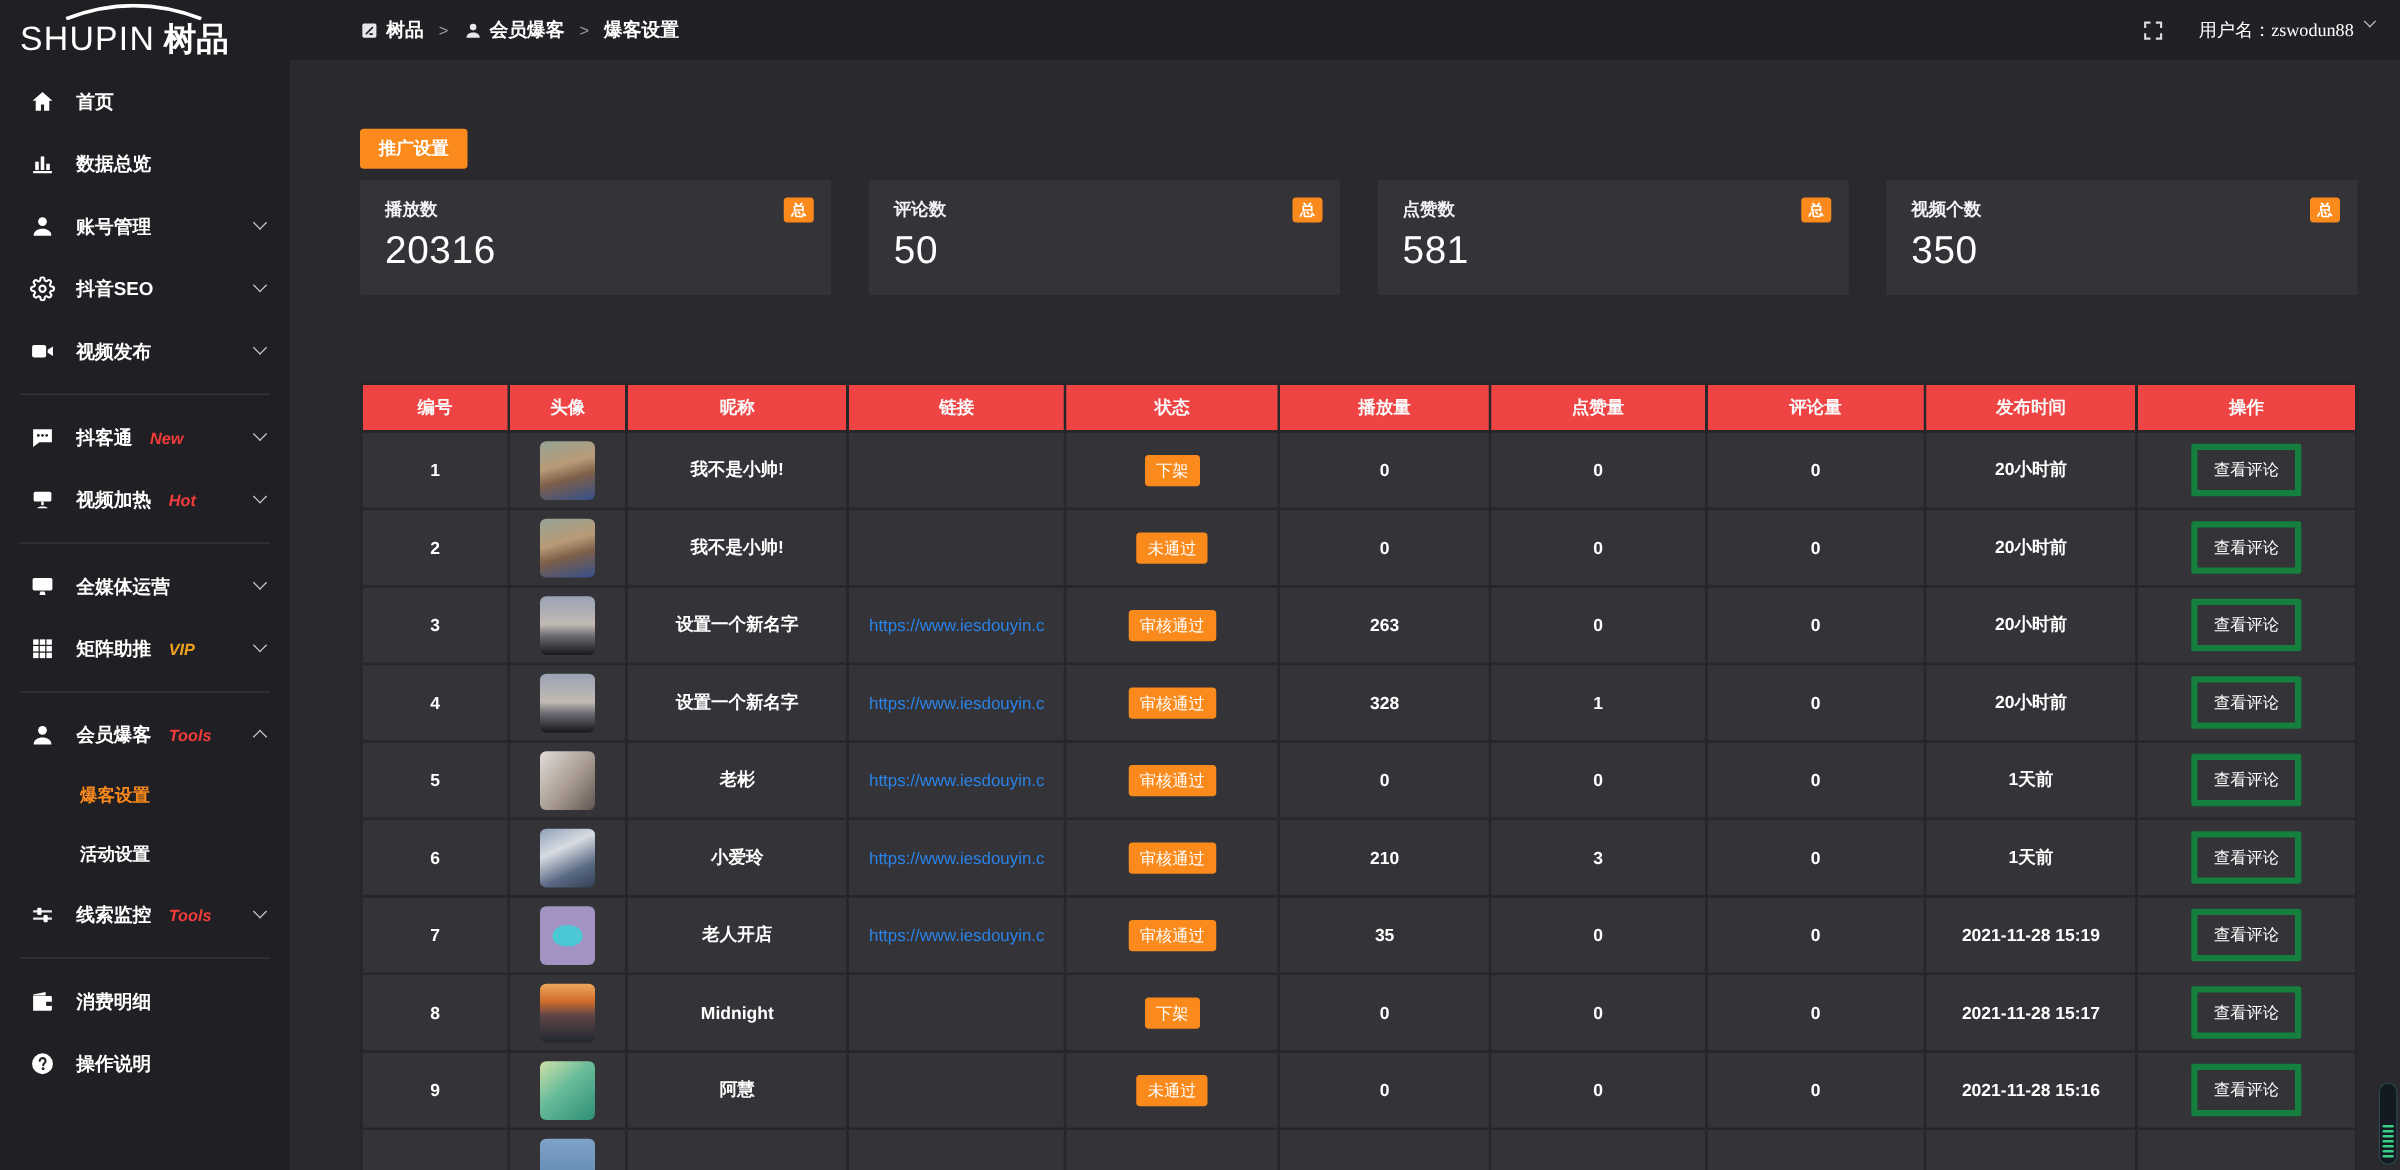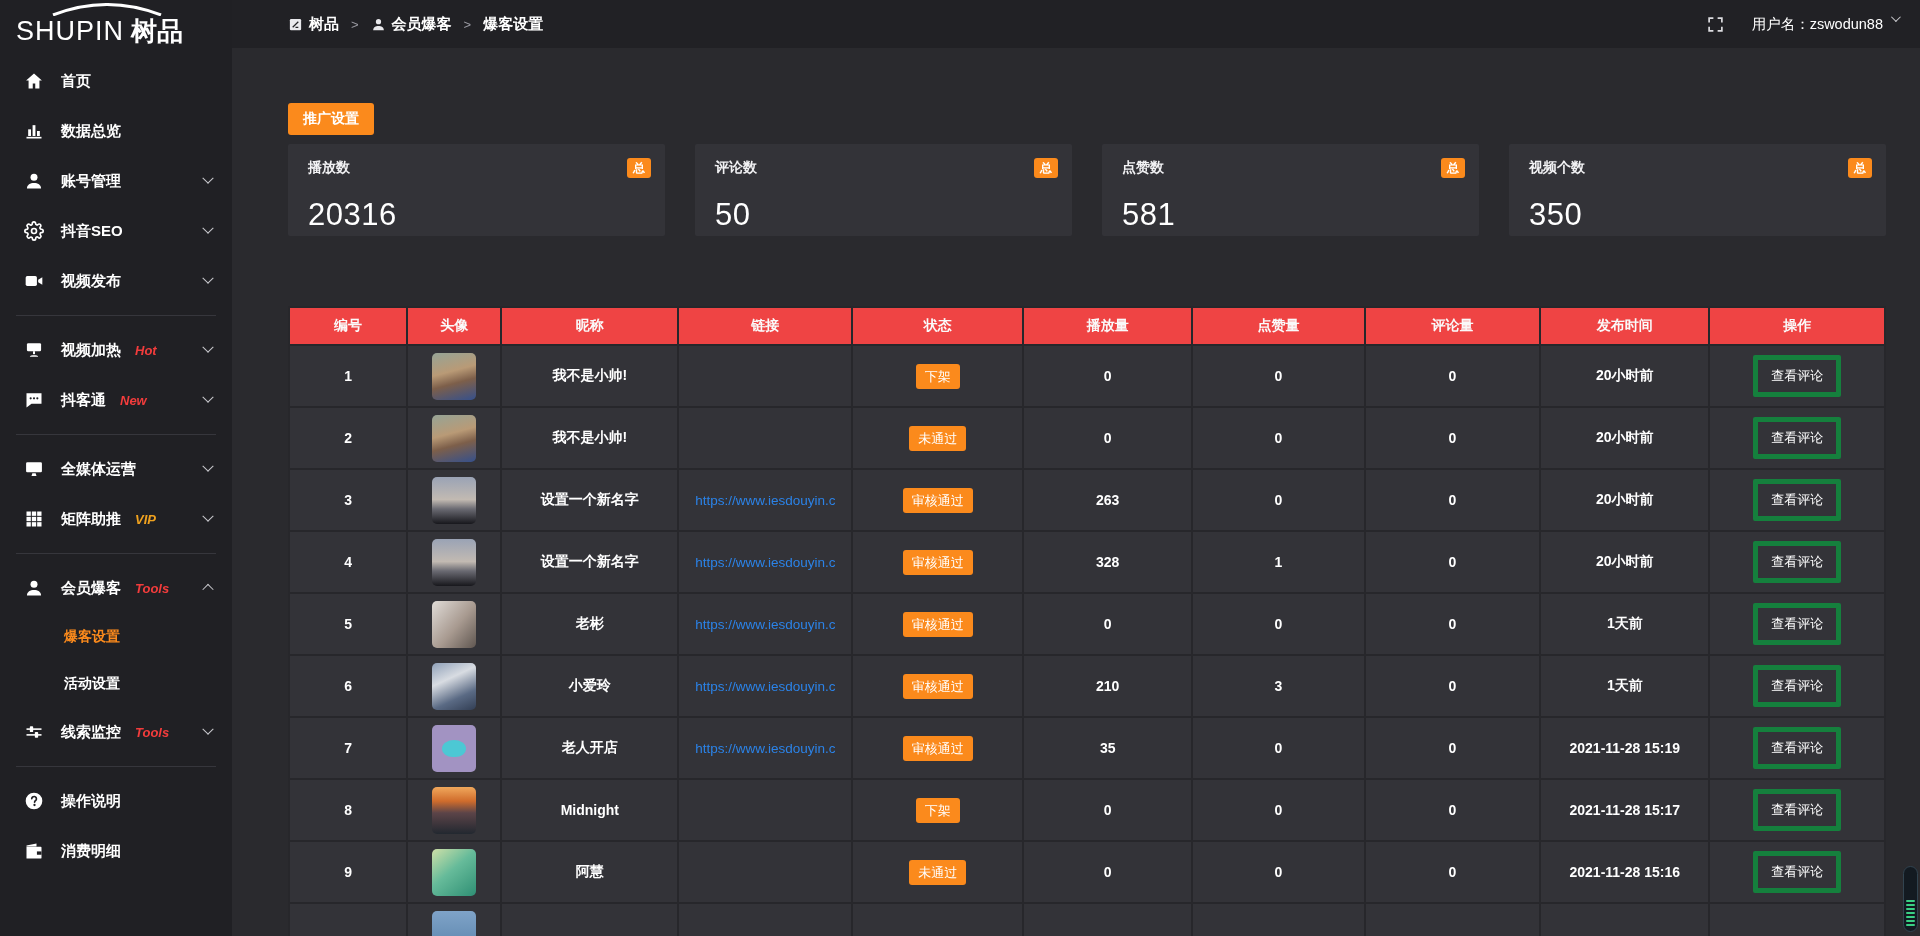--- a/index.html
+++ b/index.html
@@ -28,29 +28,29 @@
   
   .main { flex:1; display:flex; flex-direction:column; }
   .topbar { height:48px; background:#212125; display:flex; align-items:center; padding:0 22px 0 56px; flex-shrink:0; }
   .crumb { display:flex; align-items:center; font-size:15px; font-weight:600; }
   .crumb-ico { width:15px; height:15px; margin-right:6px; color:#e8e8ec; }
   .crumb-ico svg { width:15px; height:15px; display:block; }
   .crumb-sep { color:#9a9aa2; font-size:13px; margin:0 12px; font-weight:400; }
   .top-right { margin-left:auto; display:flex; align-items:center; }
   .fs-btn { width:17px; height:17px; margin-right:28px; cursor:pointer; color:#dcdce0; }
   .fs-btn svg { width:17px; height:17px; display:block; }
-  .user-menu { display:flex; align-items:flex-start; font-size:14.5px; cursor:pointer; }
+  .user-menu { display:flex; align-items:flex-start; font-size:14.5px; cursor:pointer;font-family:Liberation Serif, serif; }
   .user-chev { width:7px; height:7px; border-right:1.5px solid #c9c9ce; border-bottom:1.5px solid #c9c9ce; transform:rotate(45deg) translateY(-2px); margin-left:8px; }
   
   .content { flex:1; background:#2a2a2e; padding:55px 34px 0 56px; position:relative; overflow:hidden; }
   .promo-btn { display:inline-block; background:var(--accent); color:#fff; border:none; border-radius:3px; font-size:14px; font-weight:600; padding:7px 15px; cursor:pointer; font-family:Liberation Serif, serif; }
   .cards { display:flex; gap:30px; margin-top:9px; }
   .card { flex:1; height:92px; background:#333338; border-radius:2px; position:relative; padding:15px 20px; }
   .card-label { font-size:14px; font-weight:600; color:#f2f2f4; }
-  .card-value { font-size:31px; font-weight:400; margin-top:20px; letter-spacing:0.5px; }
+  .card-value { font-size:31px; font-weight:400; margin-top:5px; letter-spacing:0.5px; }
   .card-badge { position:absolute; top:14px; right:14px; background:var(--accent); font-size:12px; font-weight:600; border-radius:3px; padding:4px 6px; line-height:1; }
   
   table { width:100%; margin-top:70px; border-collapse:collapse; table-layout:fixed; }
   th,td { border:2px solid #27272b; background:#333338; text-align:center; vertical-align:middle; overflow:hidden; }
   th { height:38px; background:#ef4444; font-size:14px; font-weight:700; color:#fafafa; }
   td { height:62px; font-size:14px; font-weight:600; }
   .avatar { display:inline-block; width:44px; height:47px; border-radius:5px; vertical-align:middle; position:relative; overflow:hidden; }
   .av-boy    { background:linear-gradient(165deg,#96a496 0%,#b99a76 40%,#7d5f4a 62%,#35508c 100%); }
   .av-dusk   { background:linear-gradient(180deg,#9aa3b5 0%,#c2bab2 48%,#6a6a72 68%,#17171c 100%); }
   .av-man    { background:linear-gradient(130deg,#e0dcd8 0%,#a89a90 55%,#5f5650 100%); }
@@ -124,40 +124,40 @@
             <path d="M17 10.5L22 7.5v9l-5-3z"></path>
           </svg>
         </span>
         <span class="m-label">视频发布</span>
         <i class="chev"></i>
       </div>
       <div class="divider"></div>
       <div class="m-item">
         <span class="m-icon">
           <svg viewBox="0 0 24 24" fill="currentColor">
-            <rect x="3.5" y="4" width="17" height="9.5" rx="1.5"></rect>
-            <rect x="10.8" y="13.5" width="2.4" height="3.5"></rect>
-            <path d="M7 20c0-2.2 10-2.2 10 0z"></path>
-          </svg>
-        </span>
-        <span class="m-label">视频加热</span>
-        <span class="m-badge" style="color: rgb(242, 60, 60);">Hot</span>
-        <i class="chev"></i>
-      </div>
-      <div class="m-item">
-        <span class="m-icon">
-          <svg viewBox="0 0 24 24" fill="currentColor">
             <path d="M3 4h18v12.5H9l-6 4.5z"></path>
             <circle cx="8" cy="10" r="1.3" fill="#202024"></circle>
             <circle cx="12" cy="10" r="1.3" fill="#202024"></circle>
             <circle cx="16" cy="10" r="1.3" fill="#202024"></circle>
           </svg>
         </span>
         <span class="m-label">抖客通</span>
         <span class="m-badge" style="color: rgb(242, 60, 60);">New</span>
+        <i class="chev"></i>
+      </div>
+      <div class="m-item">
+        <span class="m-icon">
+          <svg viewBox="0 0 24 24" fill="currentColor">
+            <rect x="3.5" y="4" width="17" height="9.5" rx="1.5"></rect>
+            <rect x="10.8" y="13.5" width="2.4" height="3.5"></rect>
+            <path d="M7 20c0-2.2 10-2.2 10 0z"></path>
+          </svg>
+        </span>
+        <span class="m-label">视频加热</span>
+        <span class="m-badge" style="color: rgb(242, 60, 60);">Hot</span>
         <i class="chev"></i>
       </div>
       <div class="divider"></div>
       <div class="m-item">
         <span class="m-icon">
           <svg viewBox="0 0 24 24" fill="currentColor">
             <rect x="2.5" y="4" width="19" height="12" rx="1.5"></rect>
             <path d="M9 20.5h6l-1-3.5h-4z"></path>
           </svg>
         </span>
@@ -205,36 +205,36 @@
           </svg>
         </span>
         <span class="m-label">线索监控</span>
         <span class="m-badge" style="color: rgb(242, 60, 60);">Tools</span>
         <i class="chev"></i>
       </div>
       <div class="divider"></div>
       <div class="m-item">
         <span class="m-icon">
           <svg viewBox="0 0 24 24" fill="currentColor">
+            <path d="M3 5.5L15 3v3.5h-12z"></path>
+            <path d="M3 7h17a1 1 0 011 1v12a1 1 0 01-1 1H3z"></path>
+            <rect x="15.5" y="12.5" width="5.5" height="4" fill="#202024"></rect>
+          </svg>
+        </span>
+        <span class="m-label">消费明细</span>
+      </div>
+      <div class="m-item">
+        <span class="m-icon">
+          <svg viewBox="0 0 24 24" fill="currentColor">
             <circle cx="12" cy="12" r="10"></circle>
             <path d="M9.3 9.2a2.8 2.8 0 115.5.9c-.4 1.5-2.1 1.8-2.1 3.4" stroke="#202024" stroke-width="2" fill="none" stroke-linecap="round"></path>
             <circle cx="12.6" cy="16.8" r="1.4" fill="#202024"></circle>
           </svg>
         </span>
         <span class="m-label">操作说明</span>
-      </div>
-      <div class="m-item">
-        <span class="m-icon">
-          <svg viewBox="0 0 24 24" fill="currentColor">
-            <path d="M3 5.5L15 3v3.5h-12z"></path>
-            <path d="M3 7h17a1 1 0 011 1v12a1 1 0 01-1 1H3z"></path>
-            <rect x="15.5" y="12.5" width="5.5" height="4" fill="#202024"></rect>
-          </svg>
-        </span>
-        <span class="m-label">消费明细</span>
       </div>
     </nav>
 </aside>
 
 <div class="main">
   <header class="topbar">
     <div class="crumb">
         <span class="crumb-ico">
           <svg viewBox="0 0 24 24" fill="currentColor">
             <rect x="3" y="3" width="18" height="18" rx="2"></rect>

